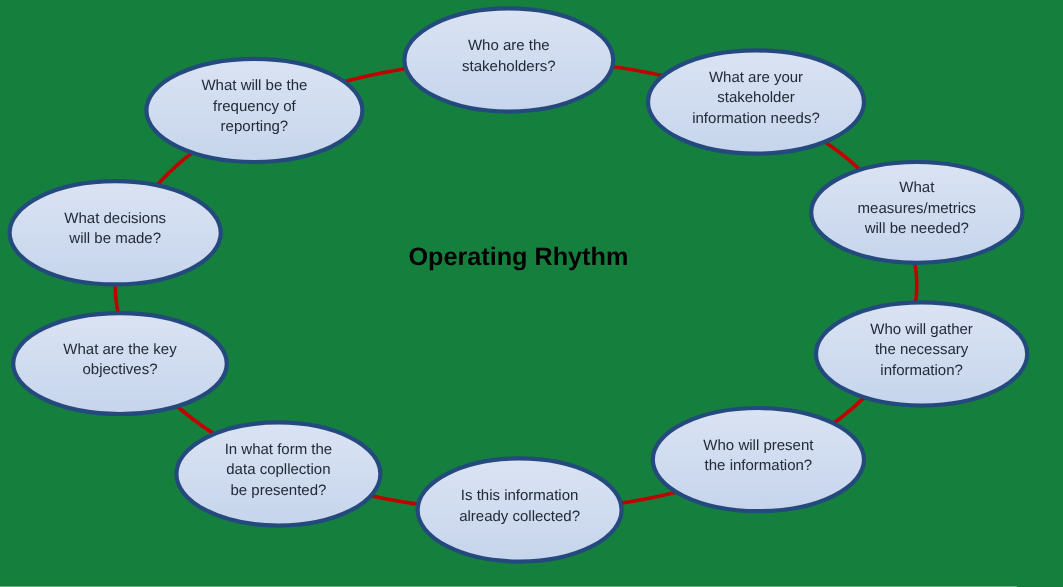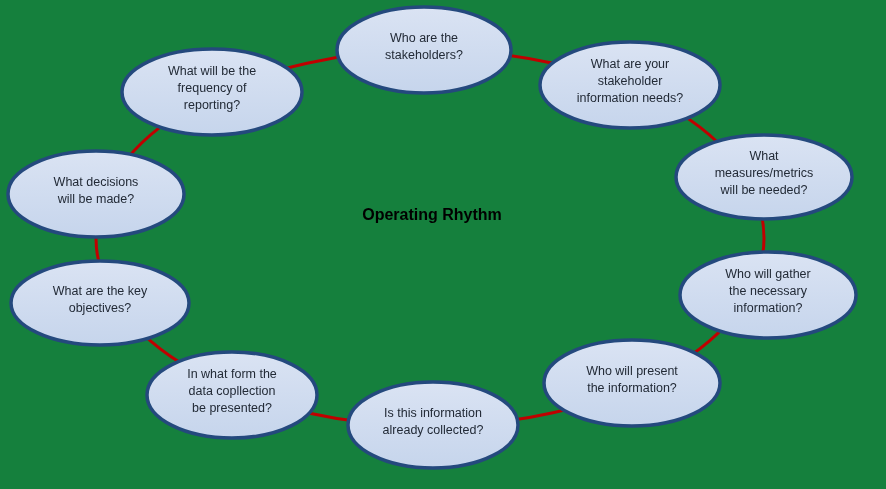--- a/index.html
+++ b/index.html
@@ -21,21 +21,21 @@
     top: 0;
   }
   .node-label-line {
     font-family: "Liberation Sans", sans-serif;
   }
   .diagram-title {
     position: absolute;
     transform: translate(-50%, -50%);
     font-family: "Liberation Sans", sans-serif;
     font-weight: bold;
-    font-size: 16px;
+    font-size: 21px;
     letter-spacing: 0px;
     white-space: nowrap;
   }
 </style>
 </head>
 <body>
 
 <div class="stage">
   <svg id="diagram-svg" width="886" height="489" viewBox="0 0 886 489">
       <defs>

